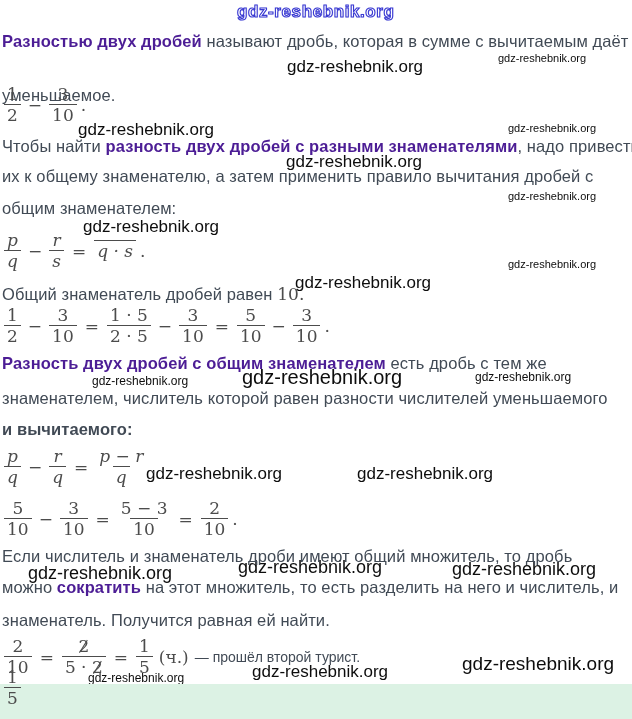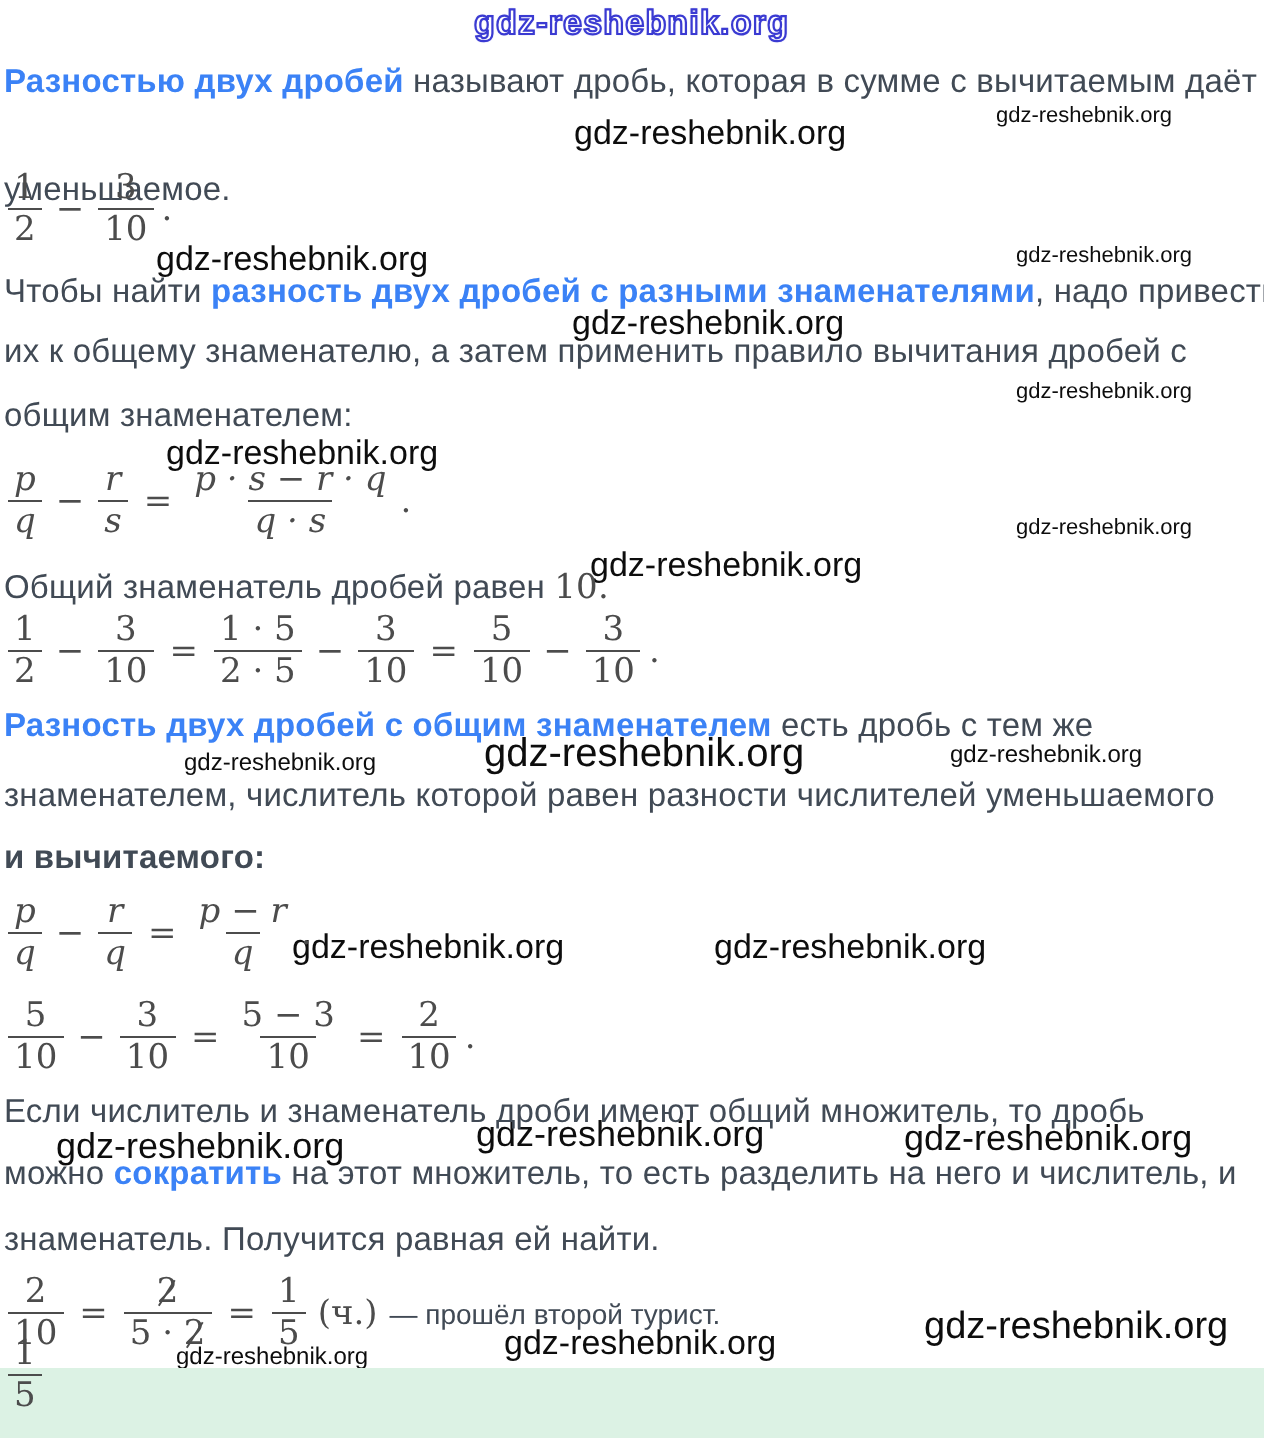--- a/index.html
+++ b/index.html
@@ -7,21 +7,21 @@
     width:632px; height:719px; position:relative; overflow:hidden;
     background:#ffffff;
     font-family:"Liberation Sans", sans-serif;
   }
   
   .line {
     position:absolute; left:2px;
     font-size:16.5px; color:#414a55; letter-spacing:0.1px;
     white-space:nowrap;
   }
-  .b { font-weight:bold; color:#3b82f6; }
+  .b { font-weight:bold; color:#4c1d95; }
   
   .mathword { font-family:"DejaVu Serif", serif; color:#4c4c4c; font-size:17px; }
   .formula {
     position:absolute; left:2px;
     display:flex; align-items:center;
     font-family:"DejaVu Serif", serif; color:#4c4c4c; font-size:17px;
     white-space:nowrap;
   }
   .frac { display:inline-flex; flex-direction:column; align-items:center; line-height:1.2; margin:0 2px; }
   .frac .num, .frac .den { padding:0 3px; text-align:center; }
@@ -105,21 +105,20 @@
       <span class="num">p</span>
       <span class="den">q</span>
     </span>
   <span class="op">−</span>
   <span class="frac it">
       <span class="num">r</span>
       <span class="den">s</span>
     </span>
   <span class="eq">=</span>
   <span class="frac it">
-      <span class="num">p · s − r · q</span>
       <span class="den">q · s</span>
     </span>
   <span class="end-dot">.</span>
 </div>
 
 <div class="line" style="top:284px;"><span>Общий знаменатель дробей равен </span><span class="mathword">10.</span></div>
 
 <div class="formula" style="top:305px;">
   <span class="frac">
       <span class="num">1</span>

